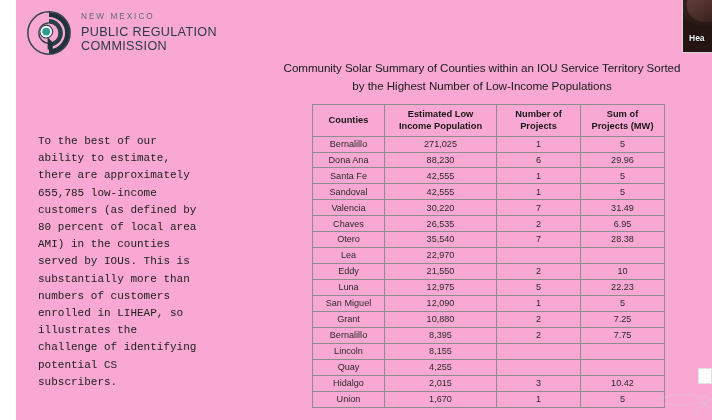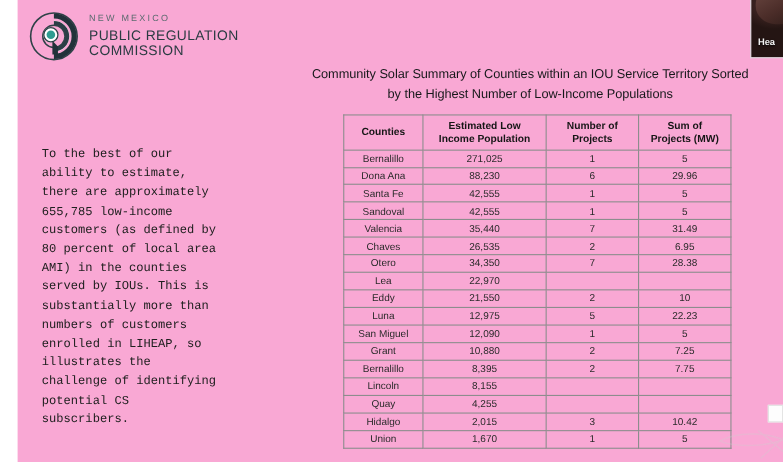--- a/index.html
+++ b/index.html
@@ -260,33 +260,33 @@
             <td>5</td>
           </tr>
           <tr>
             <td>Sandoval</td>
             <td>42,555</td>
             <td>1</td>
             <td>5</td>
           </tr>
           <tr>
             <td>Valencia</td>
-            <td>35,440</td>
+            <td>30,220</td>
             <td>7</td>
             <td>31.49</td>
           </tr>
           <tr>
             <td>Chaves</td>
             <td>26,535</td>
             <td>2</td>
             <td>6.95</td>
           </tr>
           <tr>
             <td>Otero</td>
-            <td>34,350</td>
+            <td>35,540</td>
             <td>7</td>
             <td>28.38</td>
           </tr>
           <tr>
             <td>Lea</td>
             <td>22,970</td>
             <td></td>
             <td></td>
           </tr>
           <tr>

